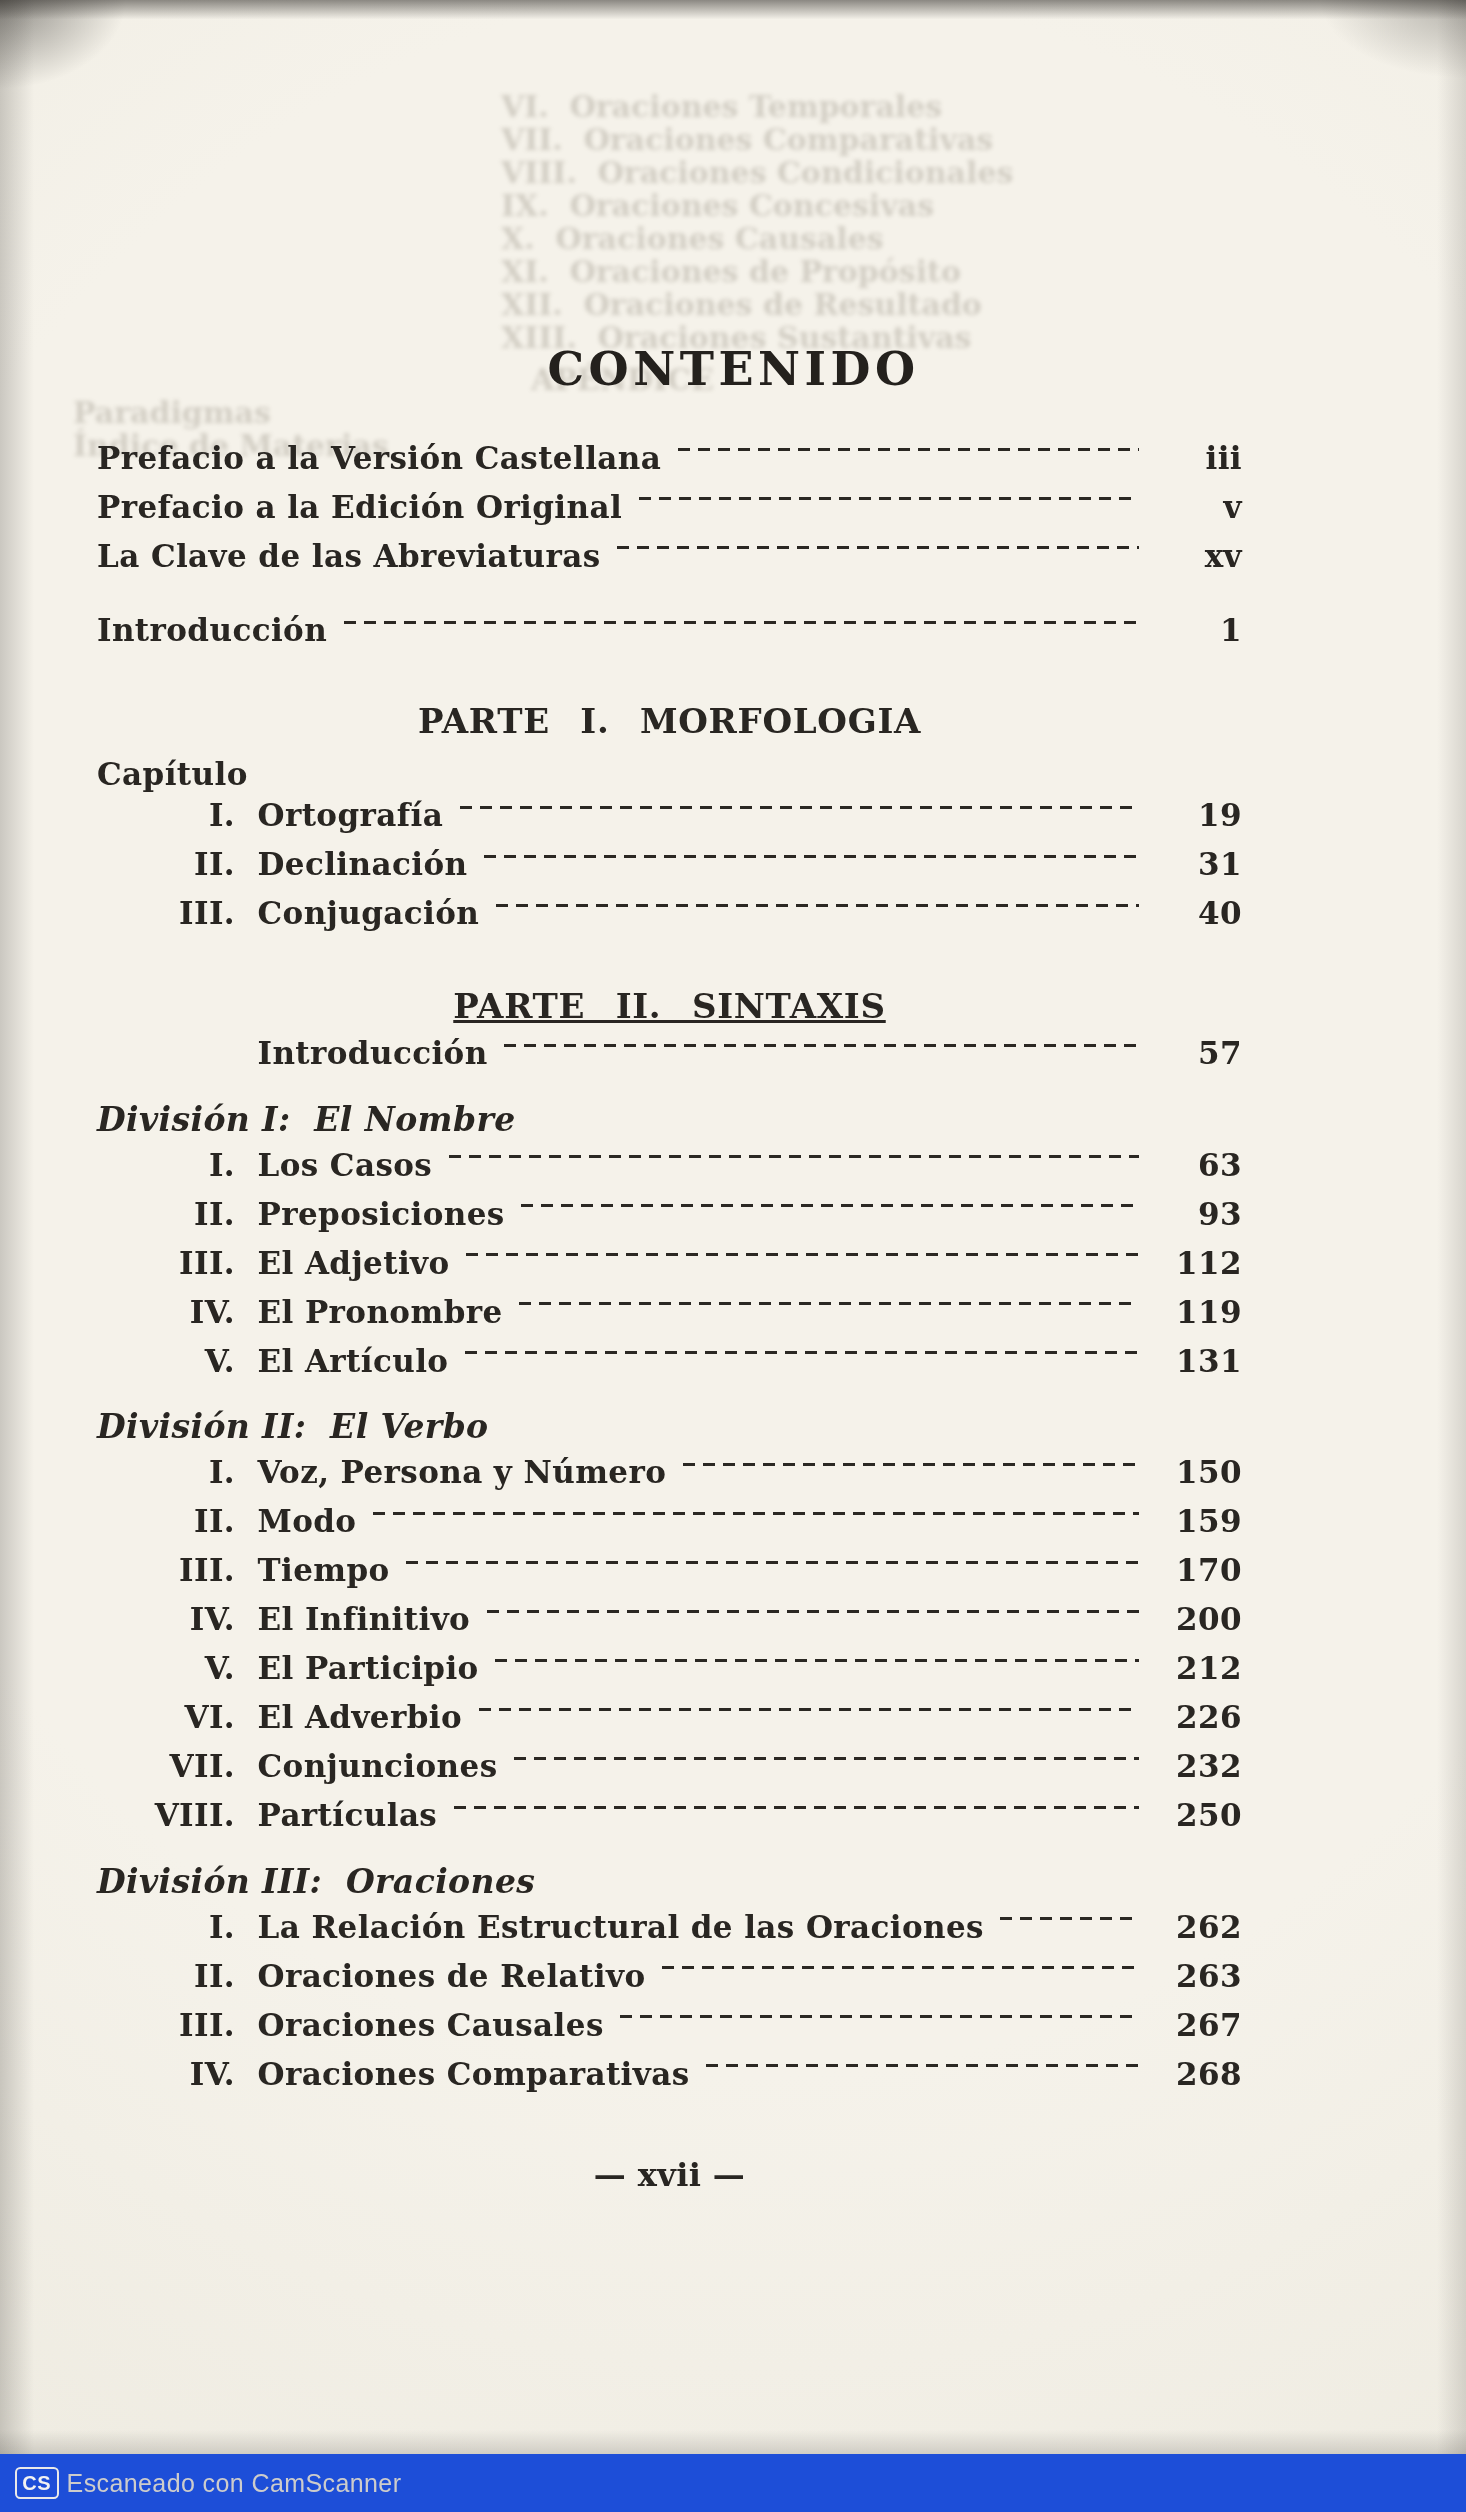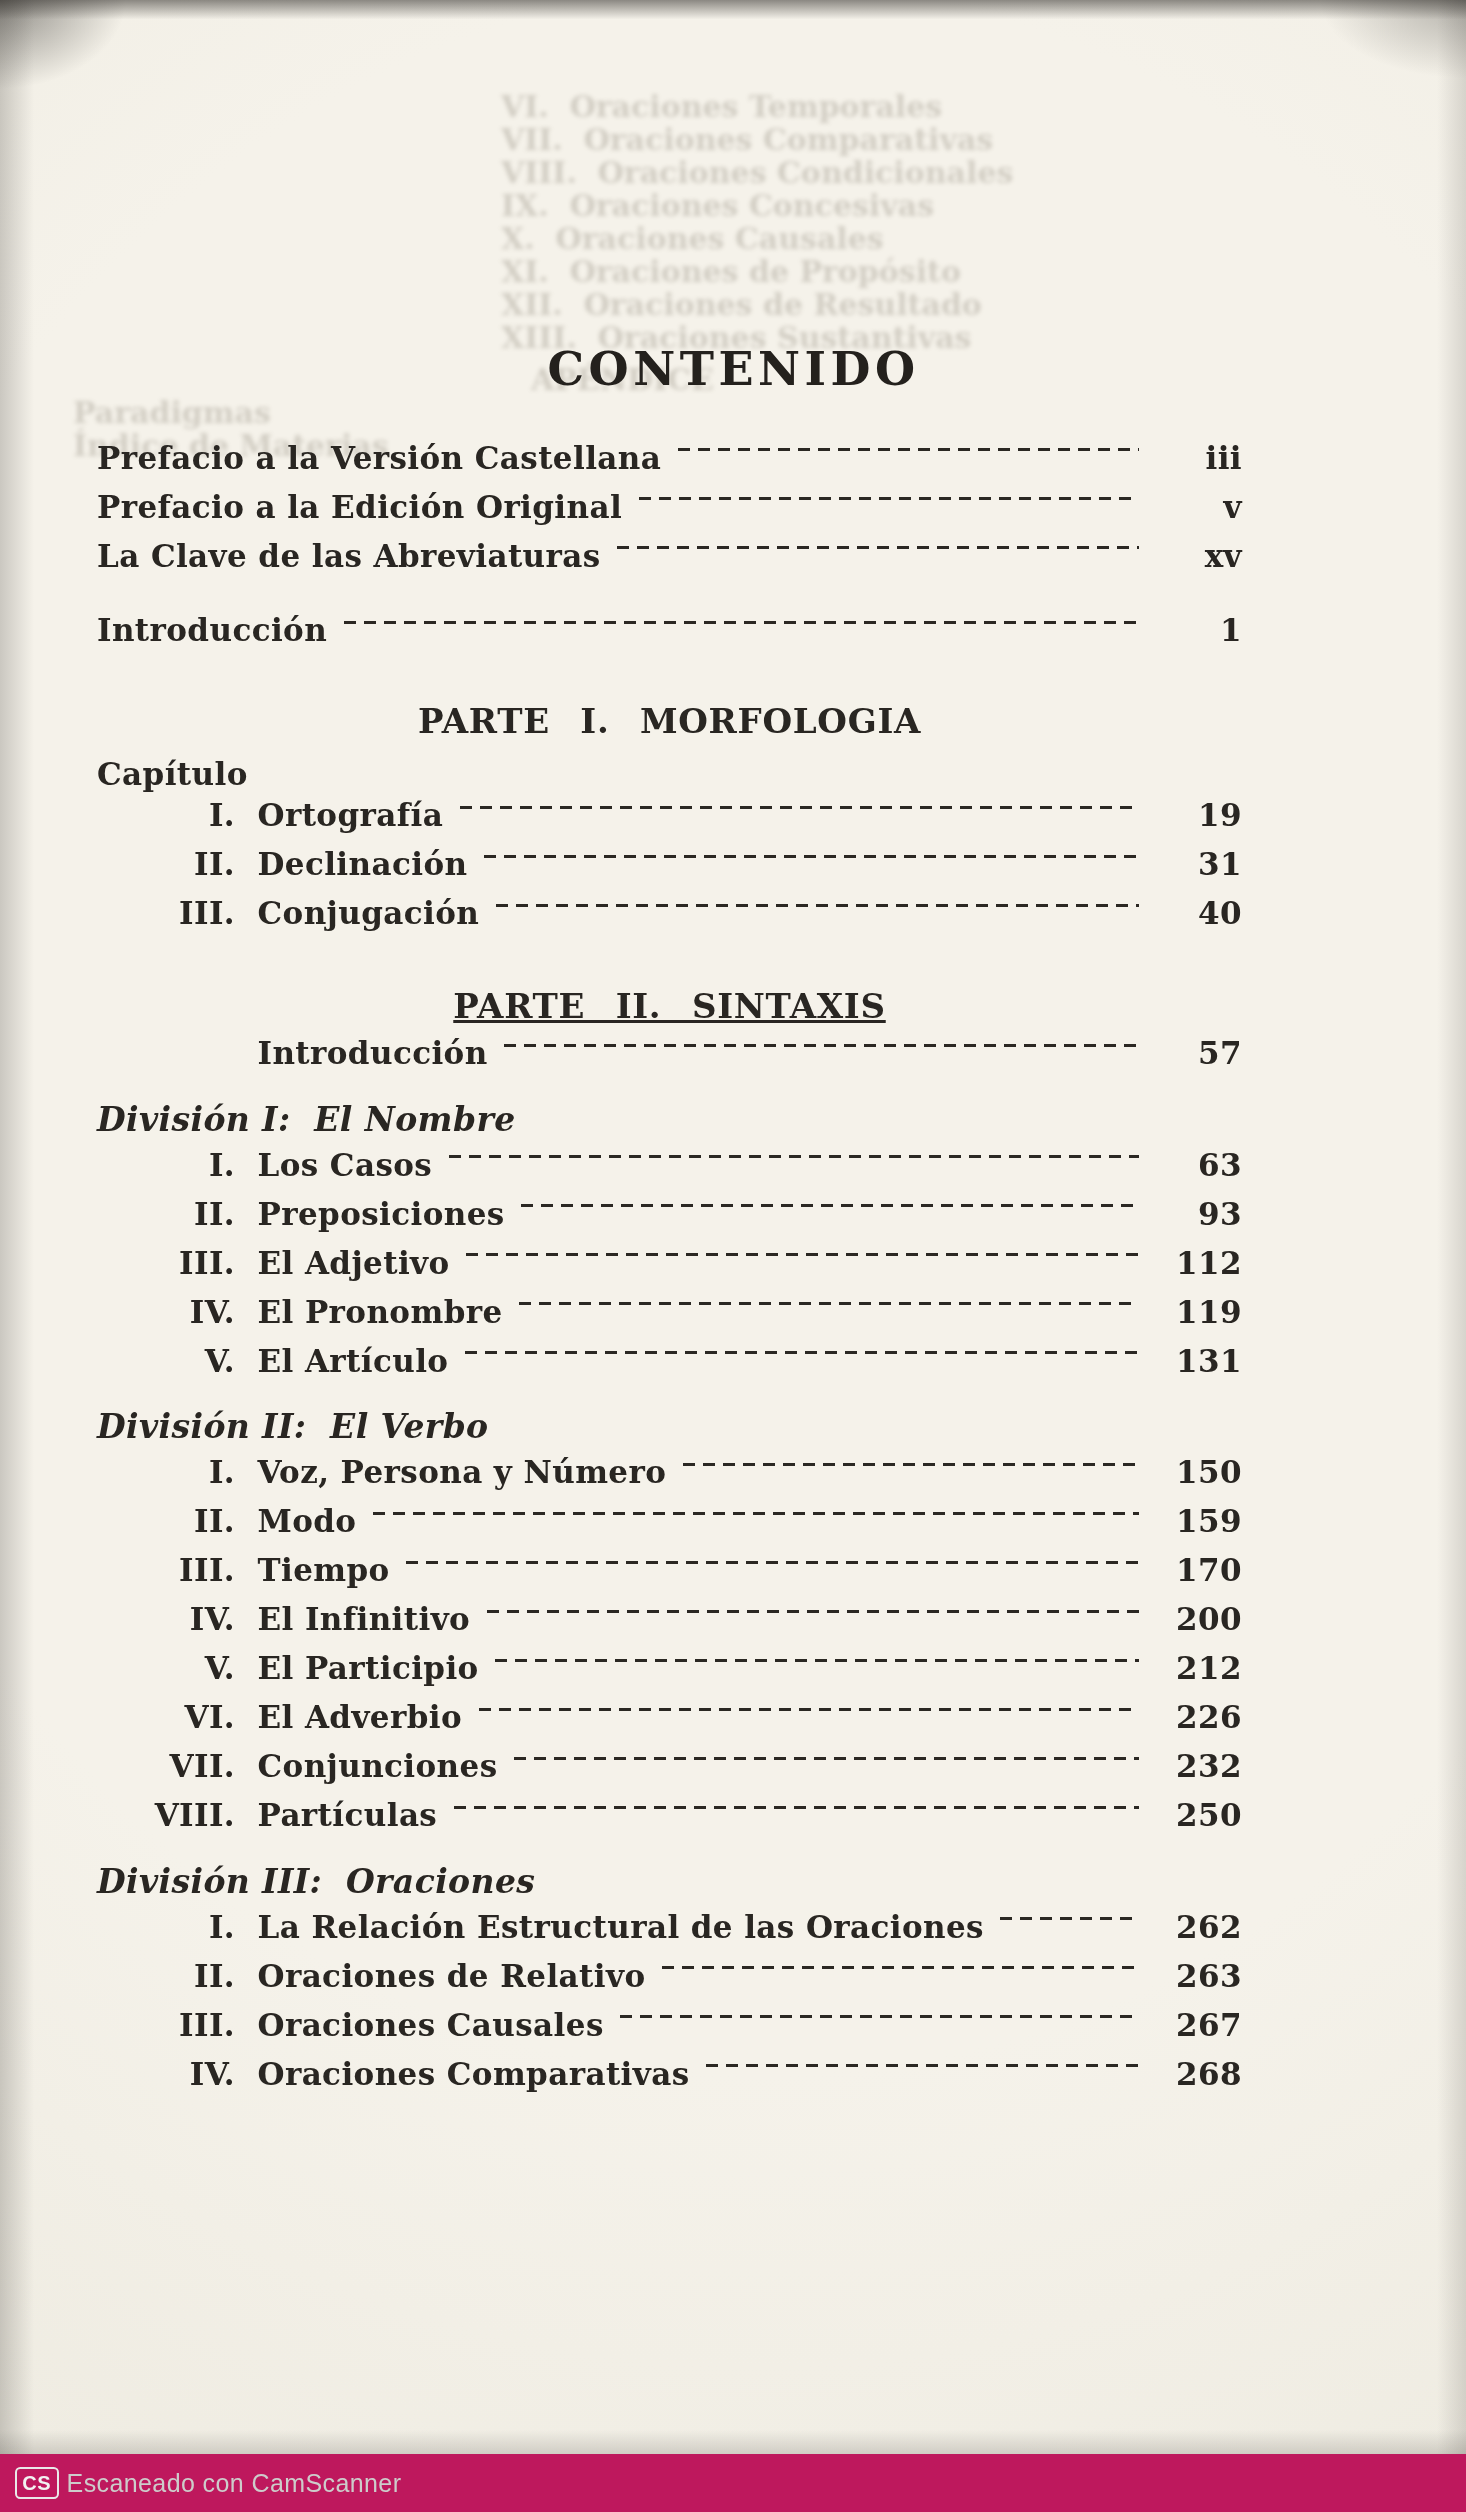--- a/index.html
+++ b/index.html
@@ -74,21 +74,21 @@
     height:55px;line-height:55px;white-space:pre;
   }
   .mt34{margin-top:25.4px;} .mt42{margin-top:31px;} .mt44{margin-top:33px;text-decoration:underline;} .mt10{margin-top:7.5px;}
   .folio{
     margin-top:48px;text-align:center;
     font-size:32px;font-weight:700;height:45px;line-height:45px;
   }
   
   .scanbar{
     position:absolute;left:0;bottom:0;width:1467px;height:58px;
-    background:#be185d;display:flex;align-items:center;
+    background:#1d4ed8;display:flex;align-items:center;
     font-family:"Liberation Sans","DejaVu Sans",sans-serif;
     z-index:2;
   }
   .cs-badge{
     margin-left:15px;
     border:2.2px solid #e9e9e9;border-radius:5.2px;
     color:#f2f2f2;font-size:20px;font-weight:700;
     padding:2.2px 5.2px;letter-spacing:0.7px;
   }
   .scan-text{margin-left:8px;color:#cdcccb;font-size:25px;letter-spacing:0.4px;}
@@ -275,20 +275,21 @@
           <span class="leader"></span>
           <span class="pagenum">267</span>
         </div>
         <div class="row">
           <span class="num">IV.</span>
           <span class="label">Oraciones Comparativas</span>
           <span class="leader"></span>
           <span class="pagenum">268</span>
         </div>
 
+        <div class="folio">— xvii —</div>
       </div>
     </div>
   </div>
 
   <div class="scanbar">
     <span class="cs-badge">CS</span>
     <span class="scan-text">Escaneado con CamScanner</span>
   </div>
 </div>
 

